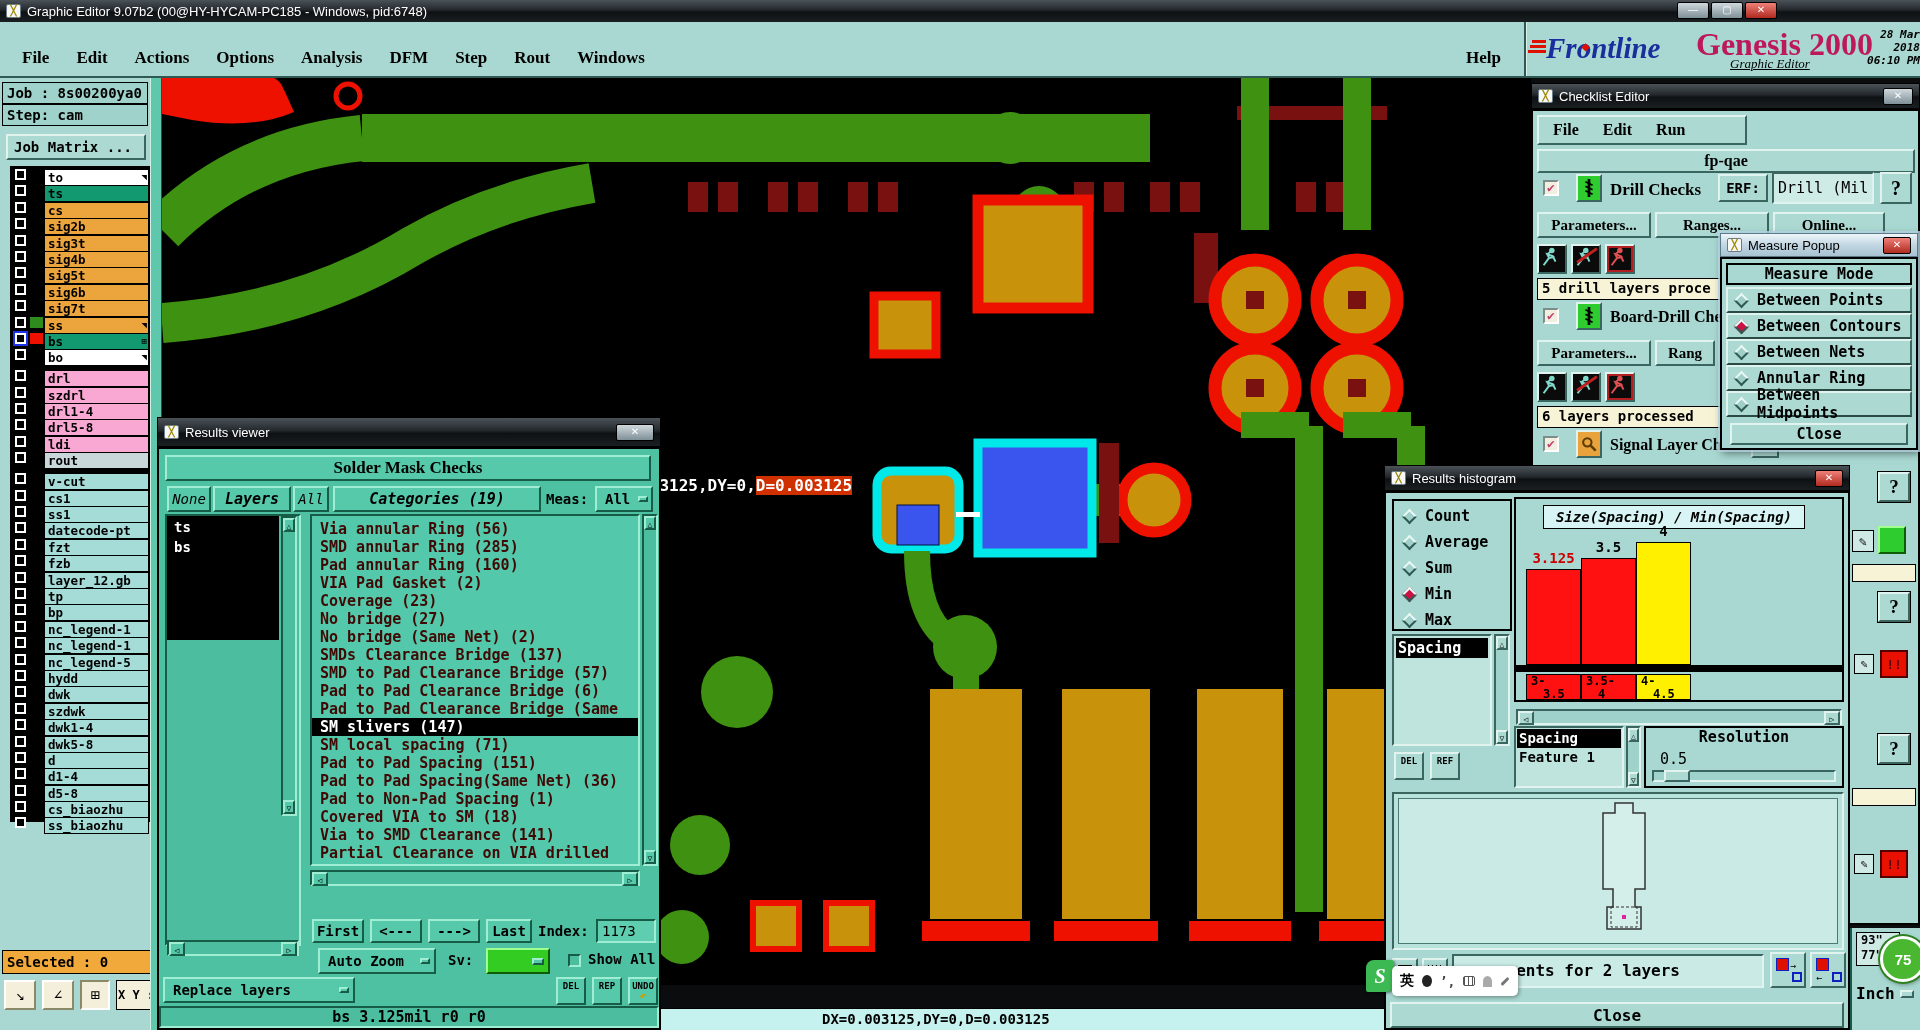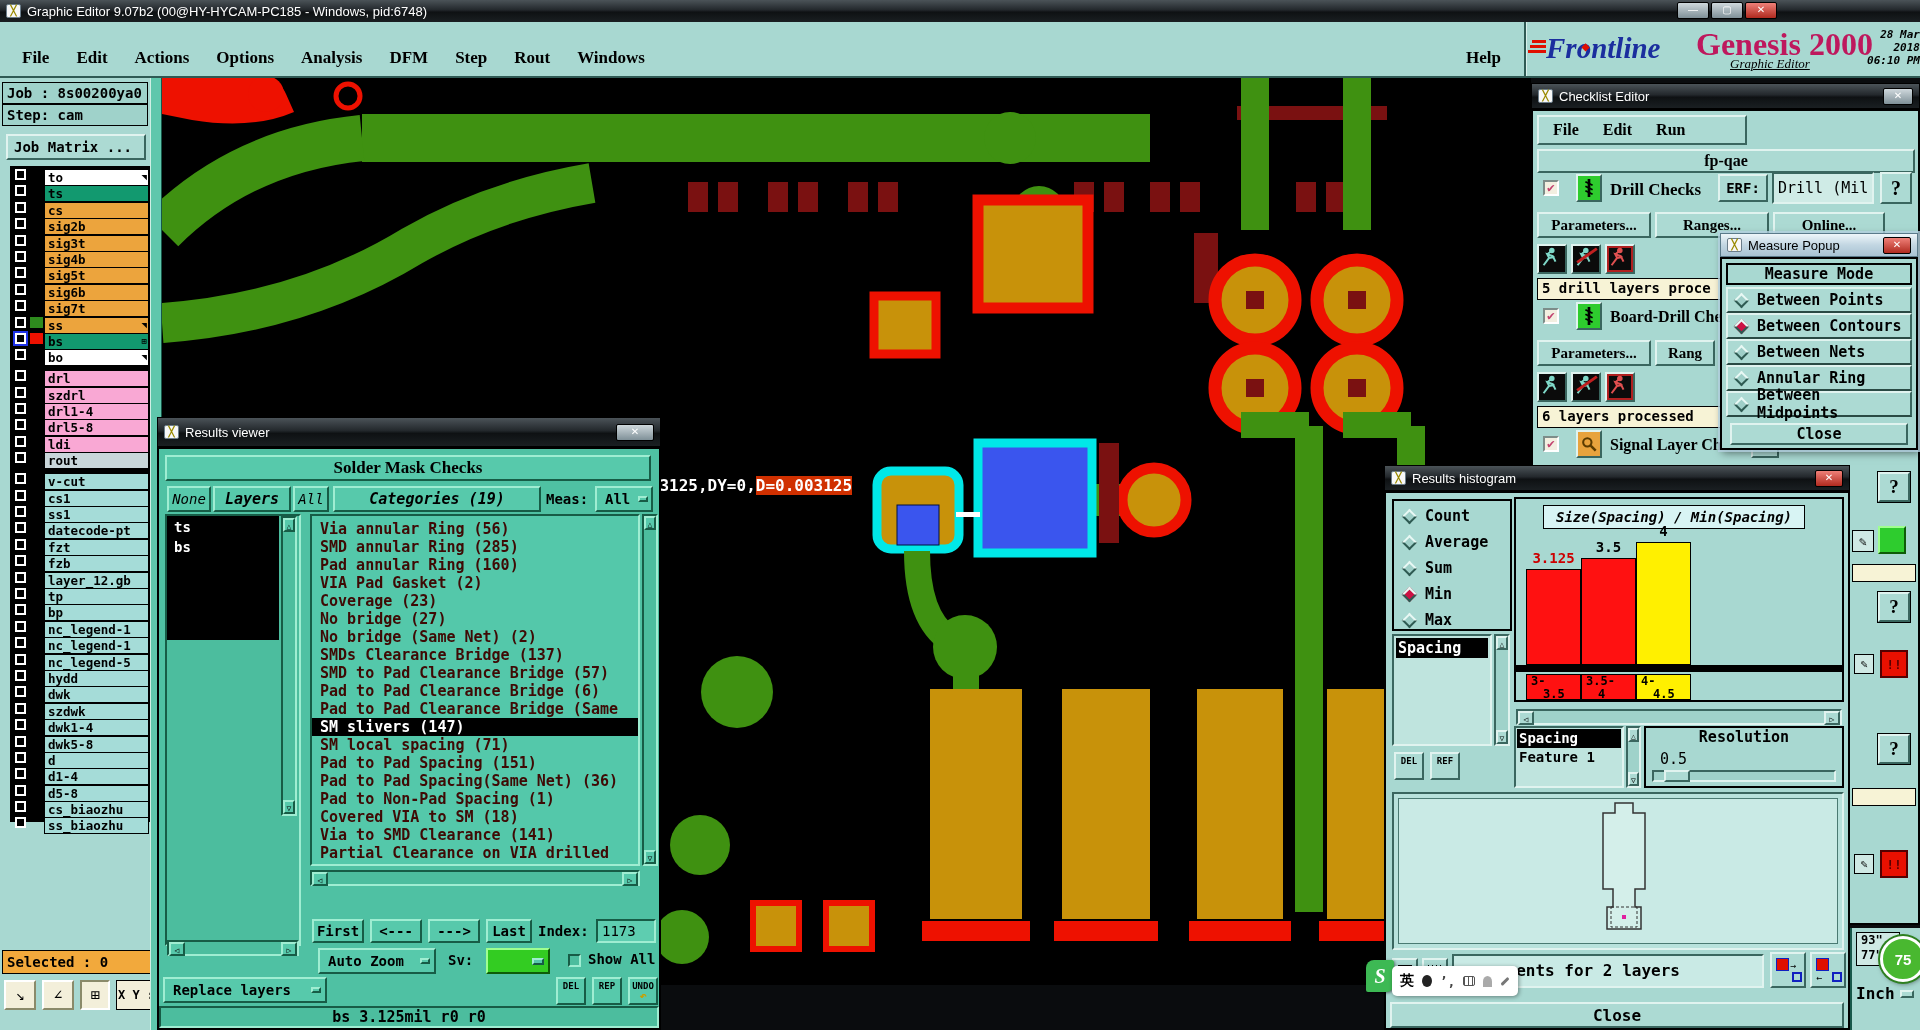--- a/index.html
+++ b/index.html
@@ -394,20 +394,23 @@
         <rect x="1157" y="843" width="78" height="20"></rect>
       </g>
       <rect x="591" y="825" width="46" height="46" fill="#C8920A" stroke="#EE1100" stroke-width="6"></rect>
       <rect x="664" y="825" width="46" height="46" fill="#C8920A" stroke="#EE1100" stroke-width="6"></rect>
     </svg>
     <div class="abs mono b" style="left:430px;top:398px;font-size:16px;color:#fff;white-space:nowrap">
       <span>DX=0.003125,DY=0,</span><span style="background:#D03000">D=0.003125</span>
     </div>
   </div>
 
+  <div class="abs mono b" style="left:162px;top:1008px;width:1369px;height:22px;background:#C5F2EE;border-top:1px solid #000;font-size:14px;line-height:20px">
+    <span class="abs" style="left:660px">DX=0.003125,DY=0,D=0.003125</span>
+  </div>
 
   <div class="abs" style="left:157px;top:417px;width:504px;height:613px">
     <div class="glass-dark wintitle" style="height:30px;border:1px solid #000">
       <span class="appicon">╳</span>
       <span class="t">Results viewer</span>
       <span class="wbtn" style="width:38px">✕</span>
     </div>
     <div class="abs" style="left:0;top:30px;width:504px;height:583px;background:var(--sea);border:2px solid #000">
       <div class="abs bo-s serif b ctr" style="left:6px;top:6px;width:486px;height:26px;font-size:17px">Solder Mask Checks</div>
       <div class="abs bo-s mono i ctr" style="left:8px;top:37px;width:44px;height:26px;font-size:14px">None</div>
@@ -472,21 +475,21 @@
       <div class="abs mono b" style="left:289px;top:503px;font-size:14px">Sv:</div>
       <div class="abs" style="left:327px;top:499px;width:64px;height:26px;background:#33CC22;border:2px solid;border-color:#9fff8f #0e5c08 #0e5c08 #9fff8f">
           <span class="abs bo-s" style="right:4px;top:8px;width:12px;height:7px"></span>
         </div>
       <div class="abs bi-s" style="left:409px;top:505px;width:13px;height:13px"></div>
       <div class="abs mono b" style="left:429px;top:502px;font-size:14px">Show All</div>
 
       <div class="abs bo-s dotbtn mono" style="left:397px;top:528px;width:30px;height:28px"><span>DEL</span><span class="dot" style="background:#E01000"></span></div>
       <div class="abs bo-s dotbtn mono" style="left:433px;top:528px;width:30px;height:28px"><span>REP</span><span class="dot" style="background:#22CC11"></span></div>
       <div class="abs bo-s dotbtn mono" style="left:469px;top:528px;width:30px;height:28px"><span>UNDO</span><span style="color:#C8A000;font-size:12px;line-height:10px;display:block">↶</span></div>
-      <div class="abs bo-s mono b" style="left:4px;top:528px;width:164px;height:26px;font-size:14px;line-height:22px;padding-left:8px"><span>Replace layers</span><span class="abs bo-s" style="right:4px;top:8px;width:10px;height:6px"></span></div>
+      <div class="abs bo-s mono b" style="left:4px;top:528px;width:192px;height:26px;font-size:14px;line-height:22px;padding-left:8px"><span>Replace layers</span><span class="abs bo-s" style="right:4px;top:8px;width:10px;height:6px"></span></div>
 
       <div class="abs bi-s mono b ctr" style="left:0px;top:557px;width:500px;height:22px;font-size:15px">bs 3.125mil  r0  r0</div>
     </div>
   </div>
 
   <div class="abs" style="left:1531px;top:83px;width:389px;height:842px">
     <div class="glass-dark wintitle" style="height:26px;border:1px solid #000">
       <span class="appicon">╳</span>
       <span class="t">Checklist Editor</span>
       <span class="wbtn" style="width:30px">✕</span>

